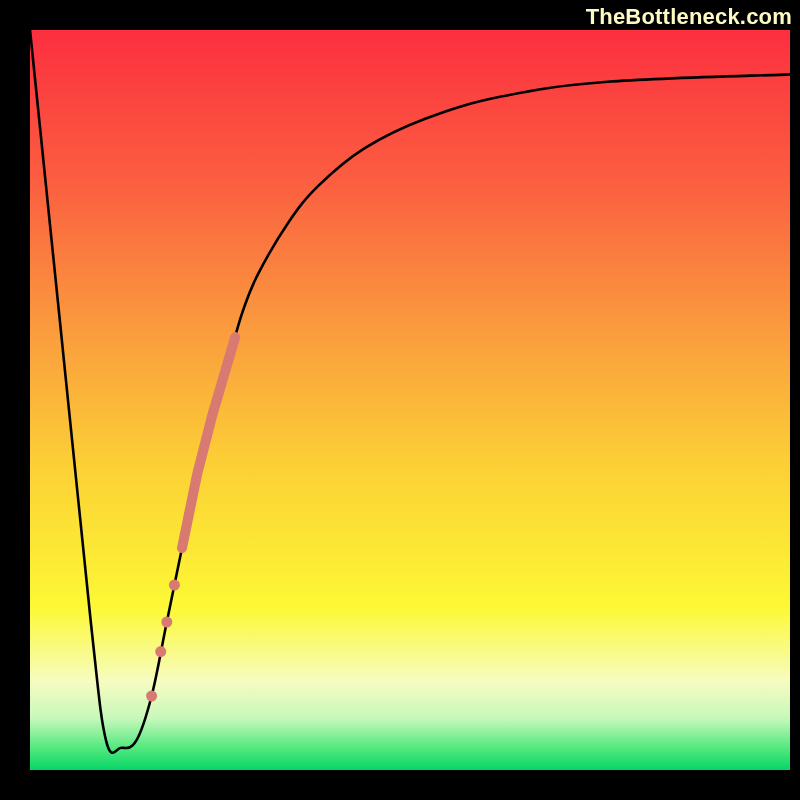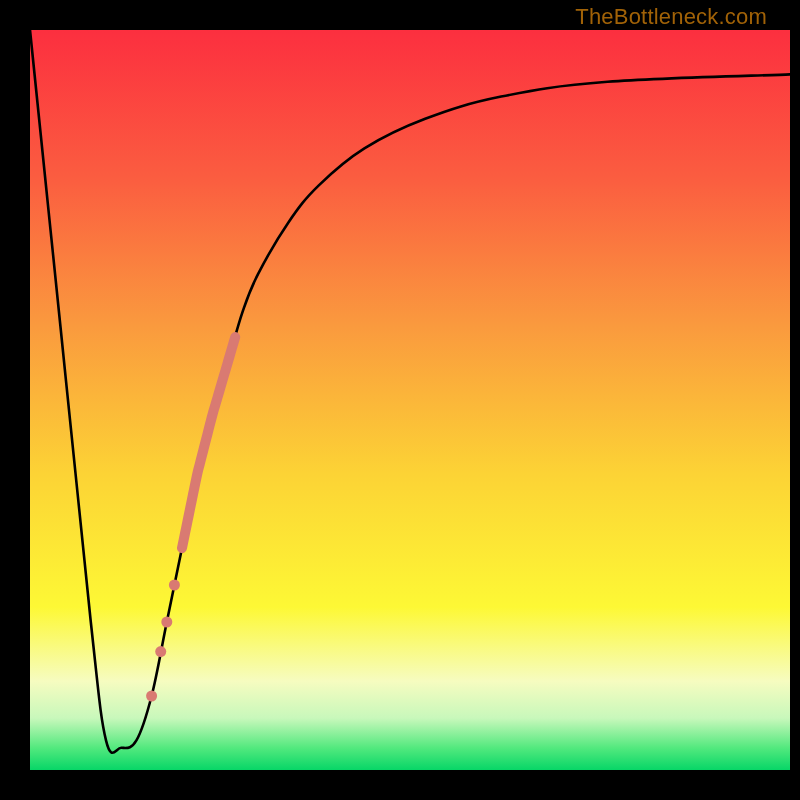--- a/index.html
+++ b/index.html
@@ -12,24 +12,24 @@
   }
   .frame {
     position: relative;
     width: 800px;
     height: 800px;
     background: #000;
   }
   .watermark {
     position: absolute;
     top: 4px;
-    right: 33px;
-    color: #a16207;
+    right: 8px;
+    color: #fef9c3;
     font-size: 22px;
-    font-weight: 400;
+    font-weight: 700;
     letter-spacing: 0.2px;
   }
   svg {
     display: block;
   }
 </style>
 </head>
 <body>
 
 <div class="frame">

